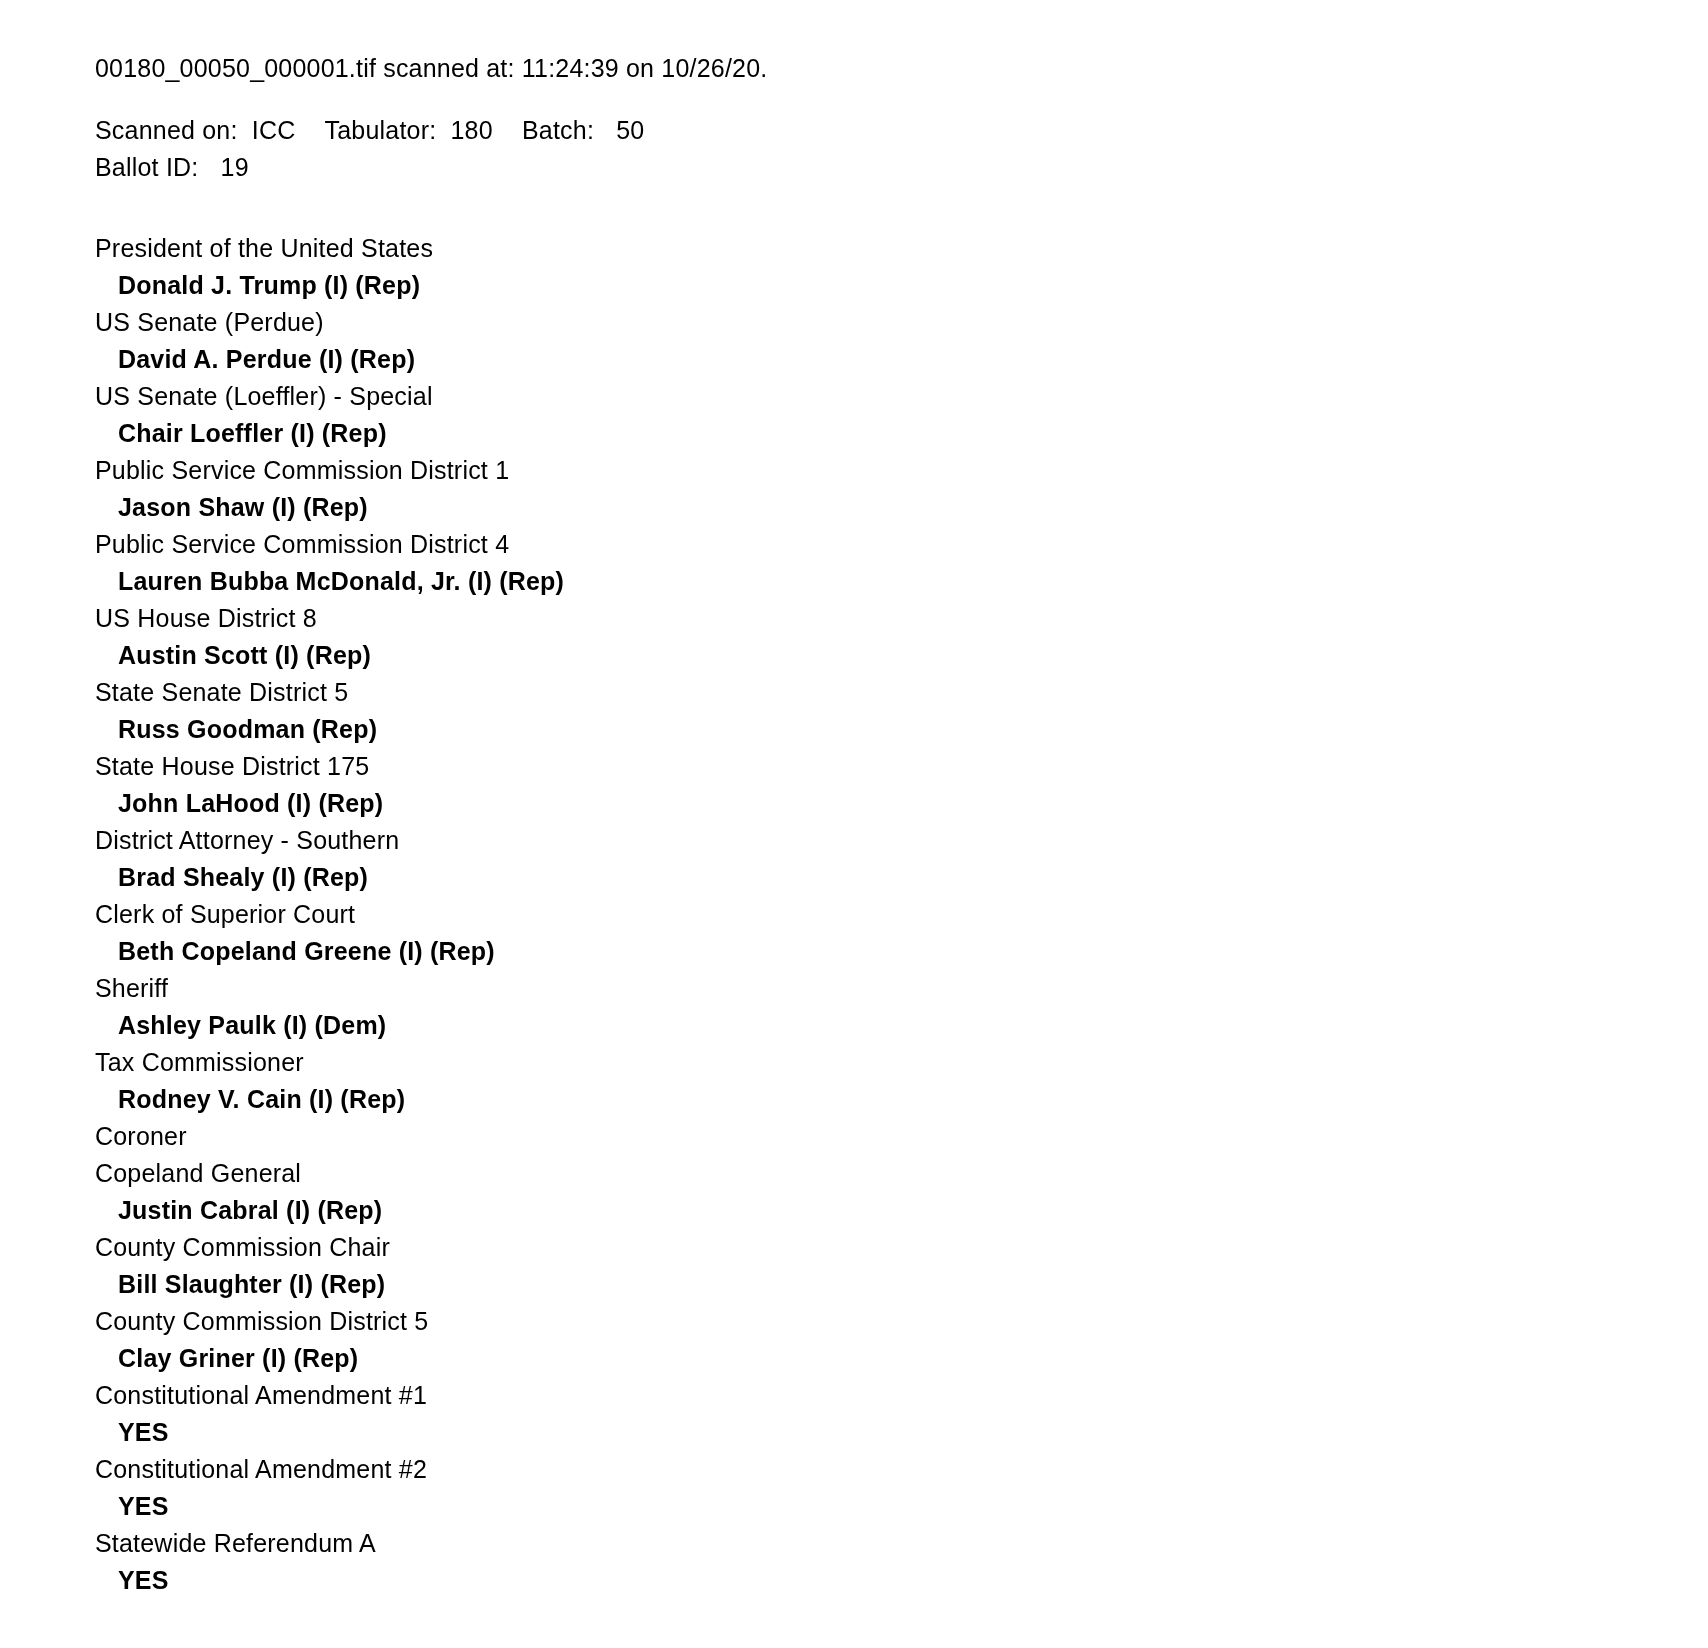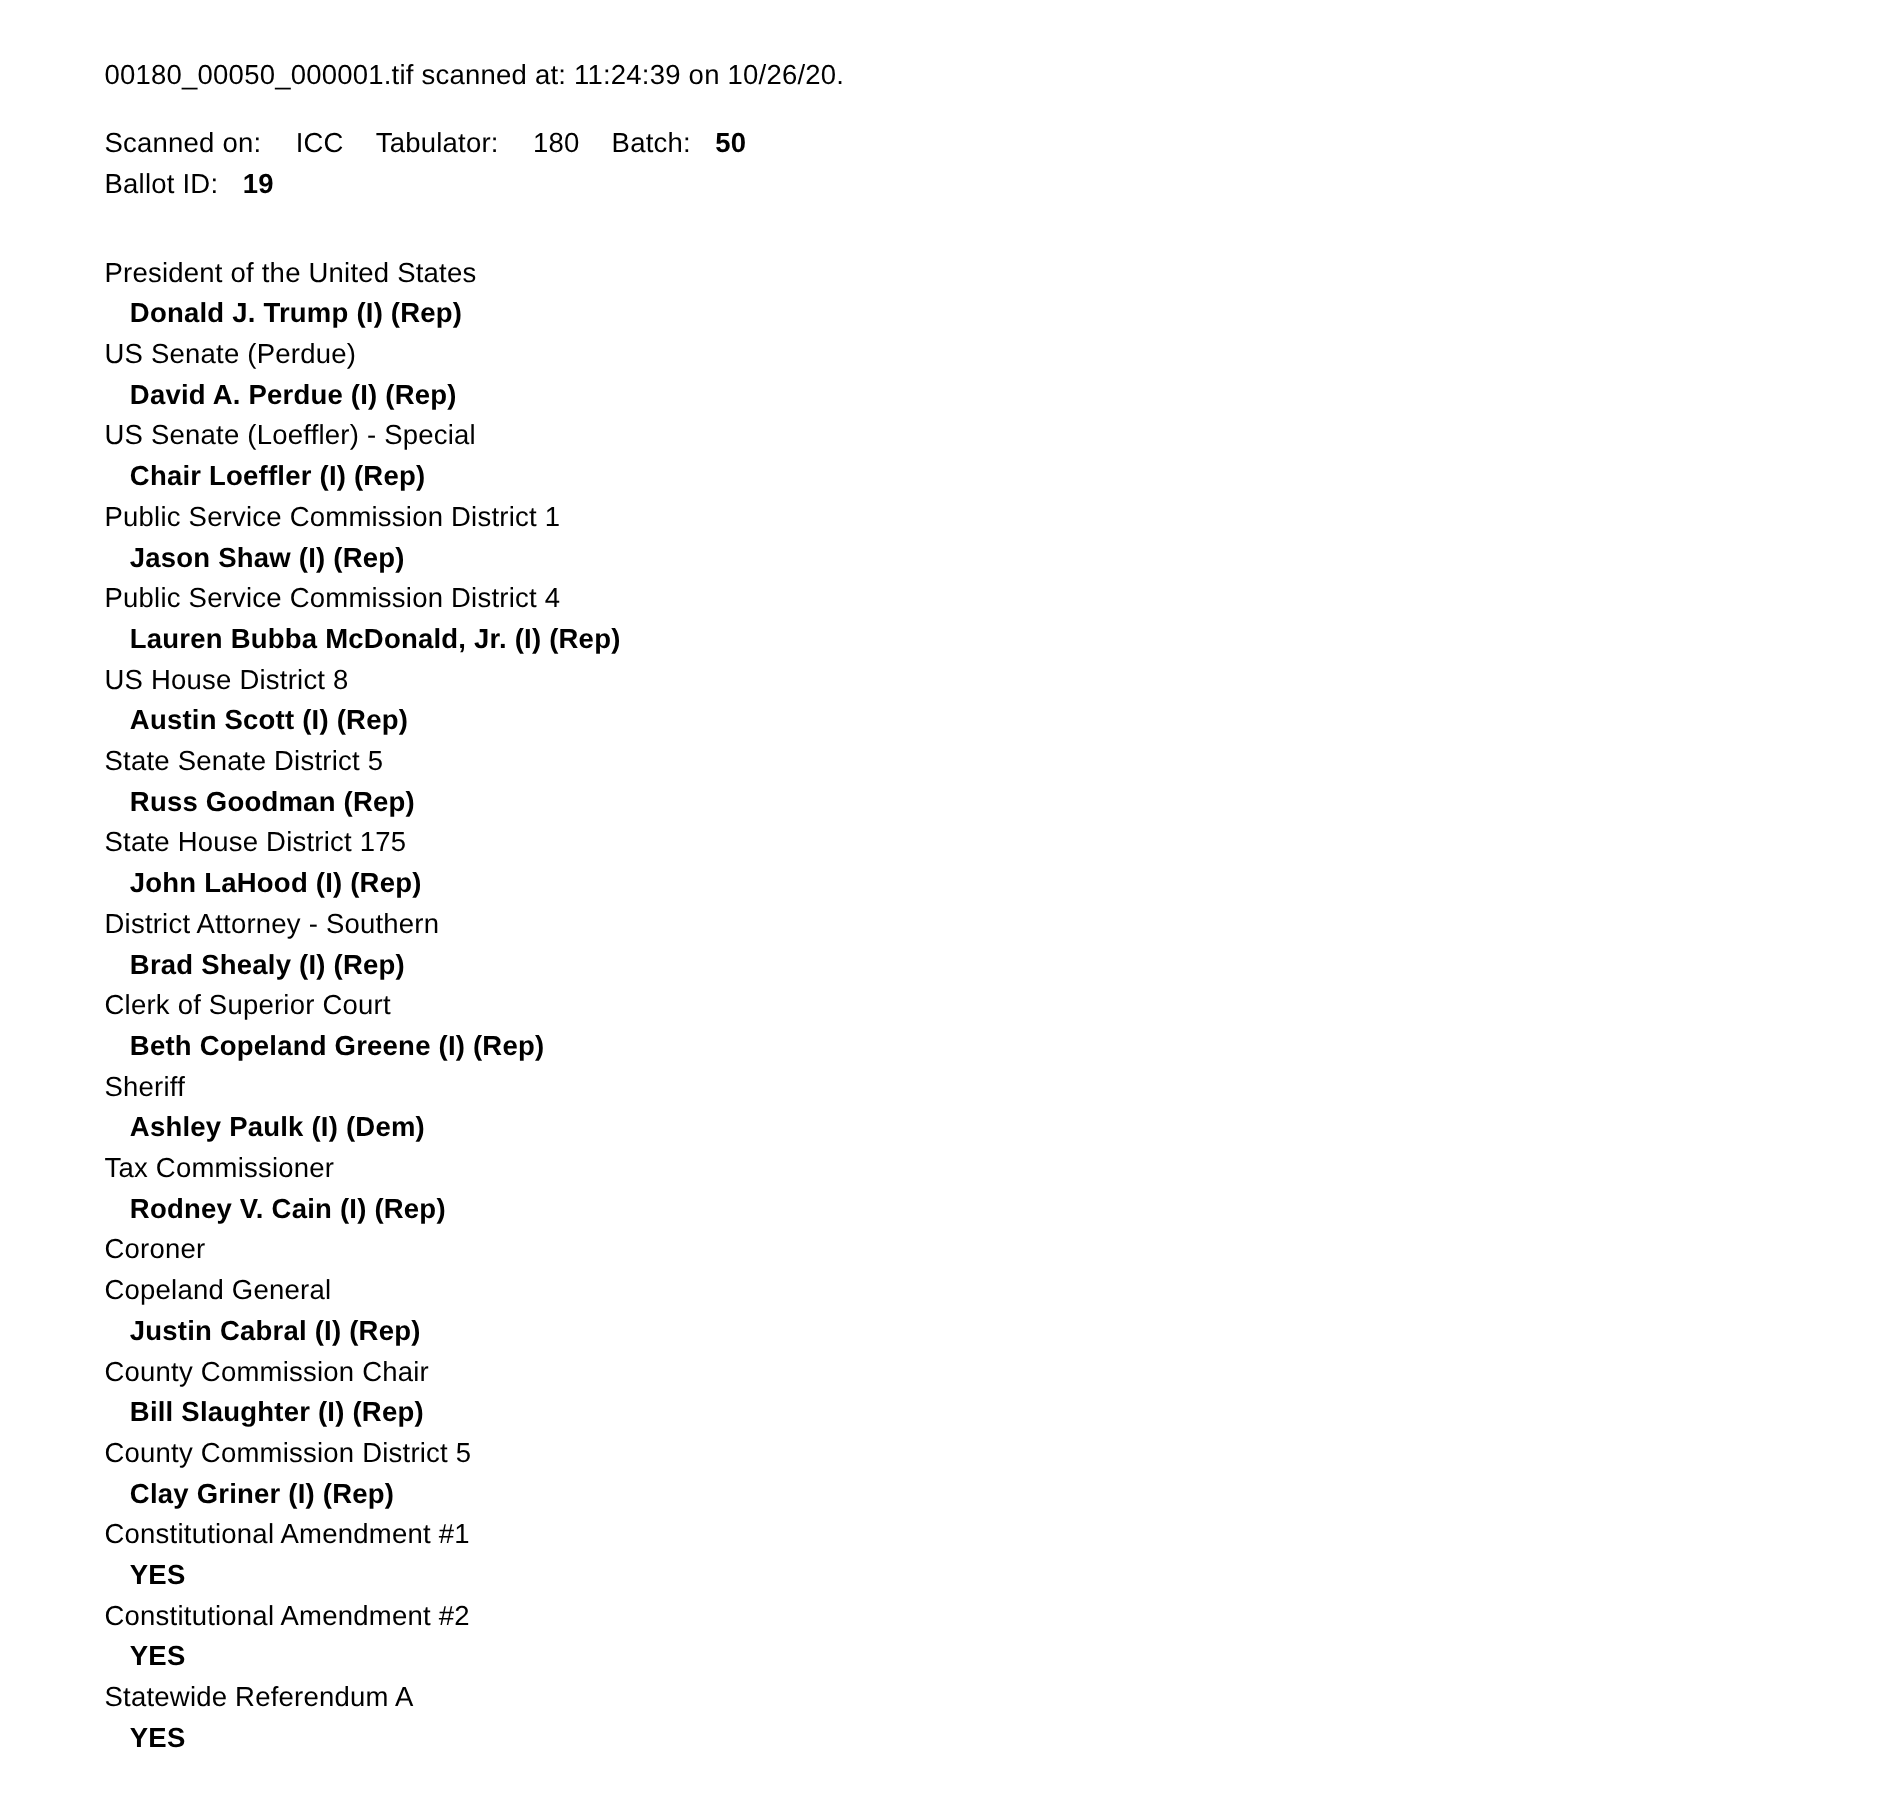--- a/index.html
+++ b/index.html
@@ -25,23 +25,23 @@
   }
   .scan-line {
     margin-bottom: 25px;
     white-space: pre;
   }
   .scanner-line span,
   .ballot-line span {
     display: inline-block;
     white-space: pre;
   }
-  .gap-word  { margin-left: 24px; }
+  .gap-word  { margin-left: 7px; }
   .gap-group { margin-left: 22px; }
-  .gap-wide  { margin-left: 15px; font-weight: bold; }
+  .gap-wide  { margin-left: 15px; }
   .contest-list {
     margin-top: 44px;
   }
   .contest-name {
     white-space: pre;
   }
   .contest-selection {
     padding-left: 23px;
     white-space: pre;
     font-weight: bold;

